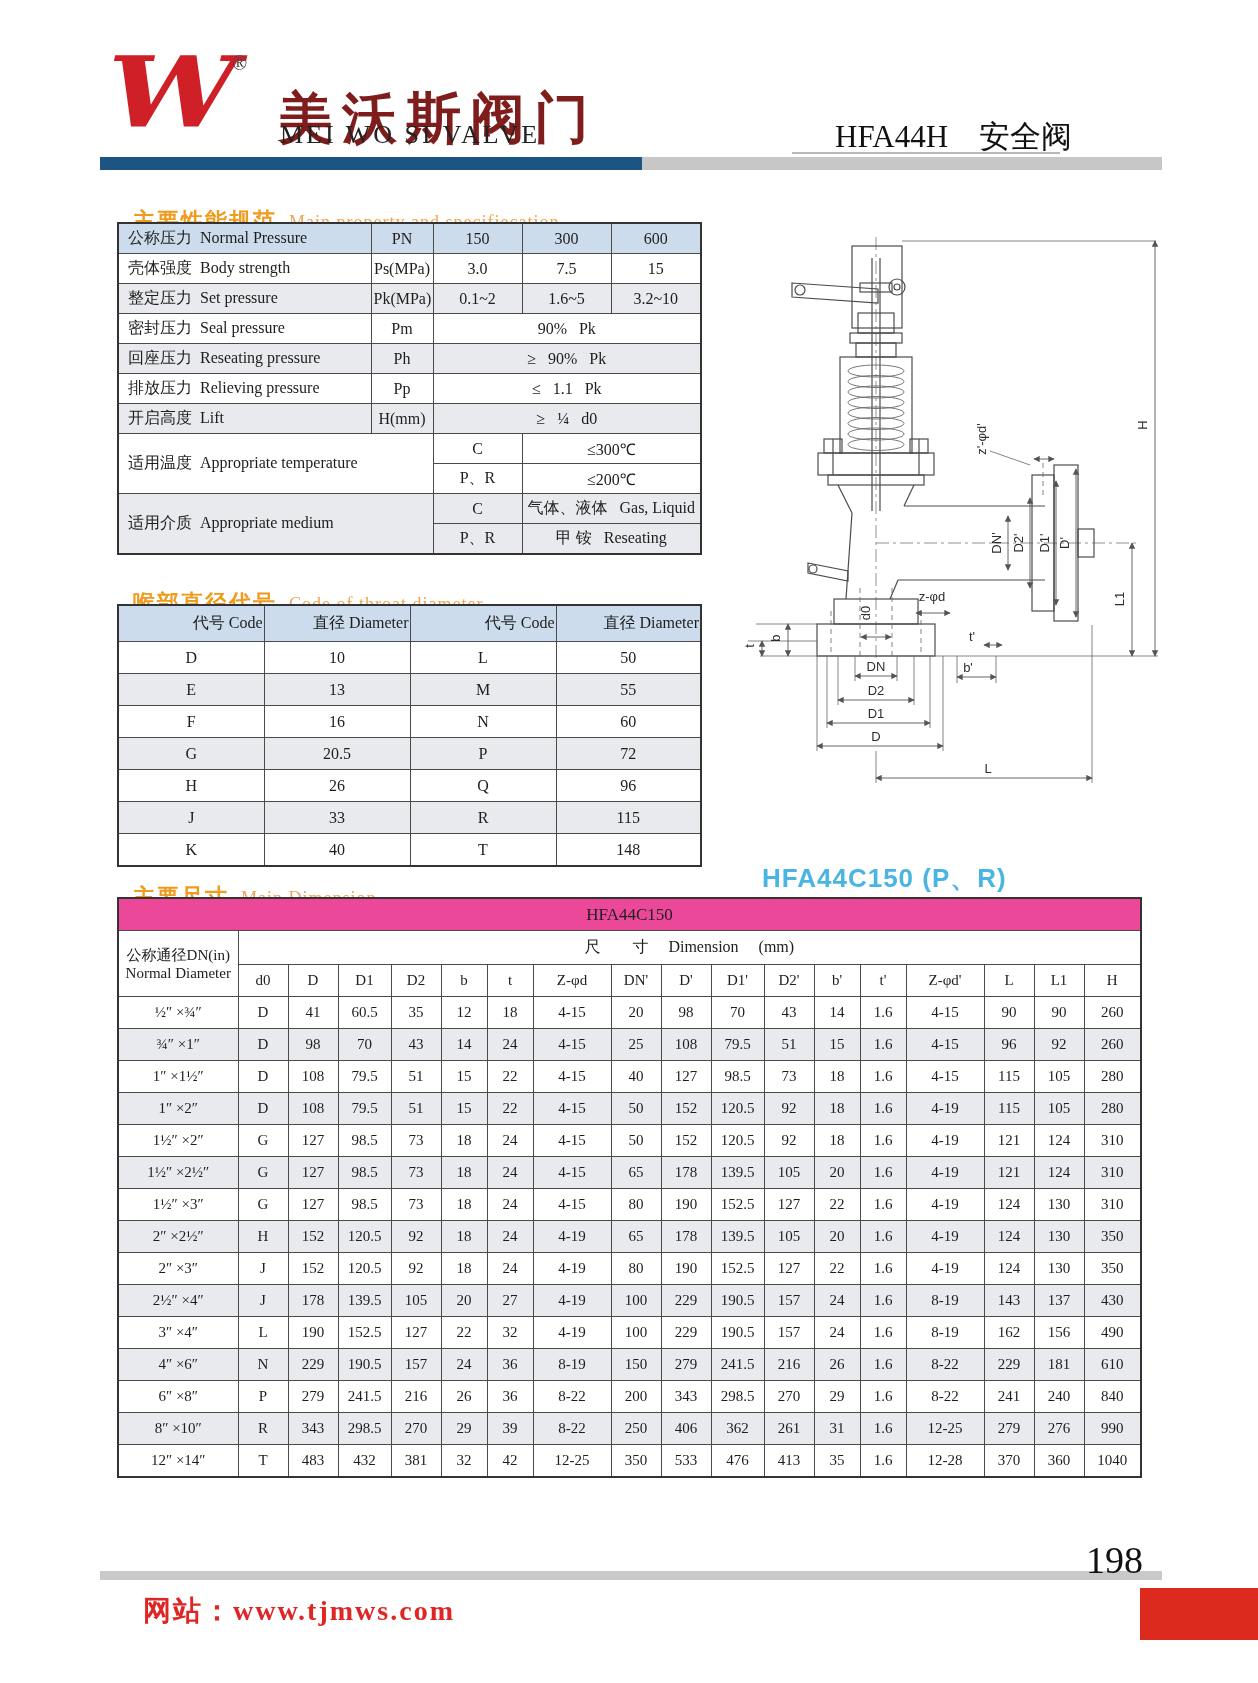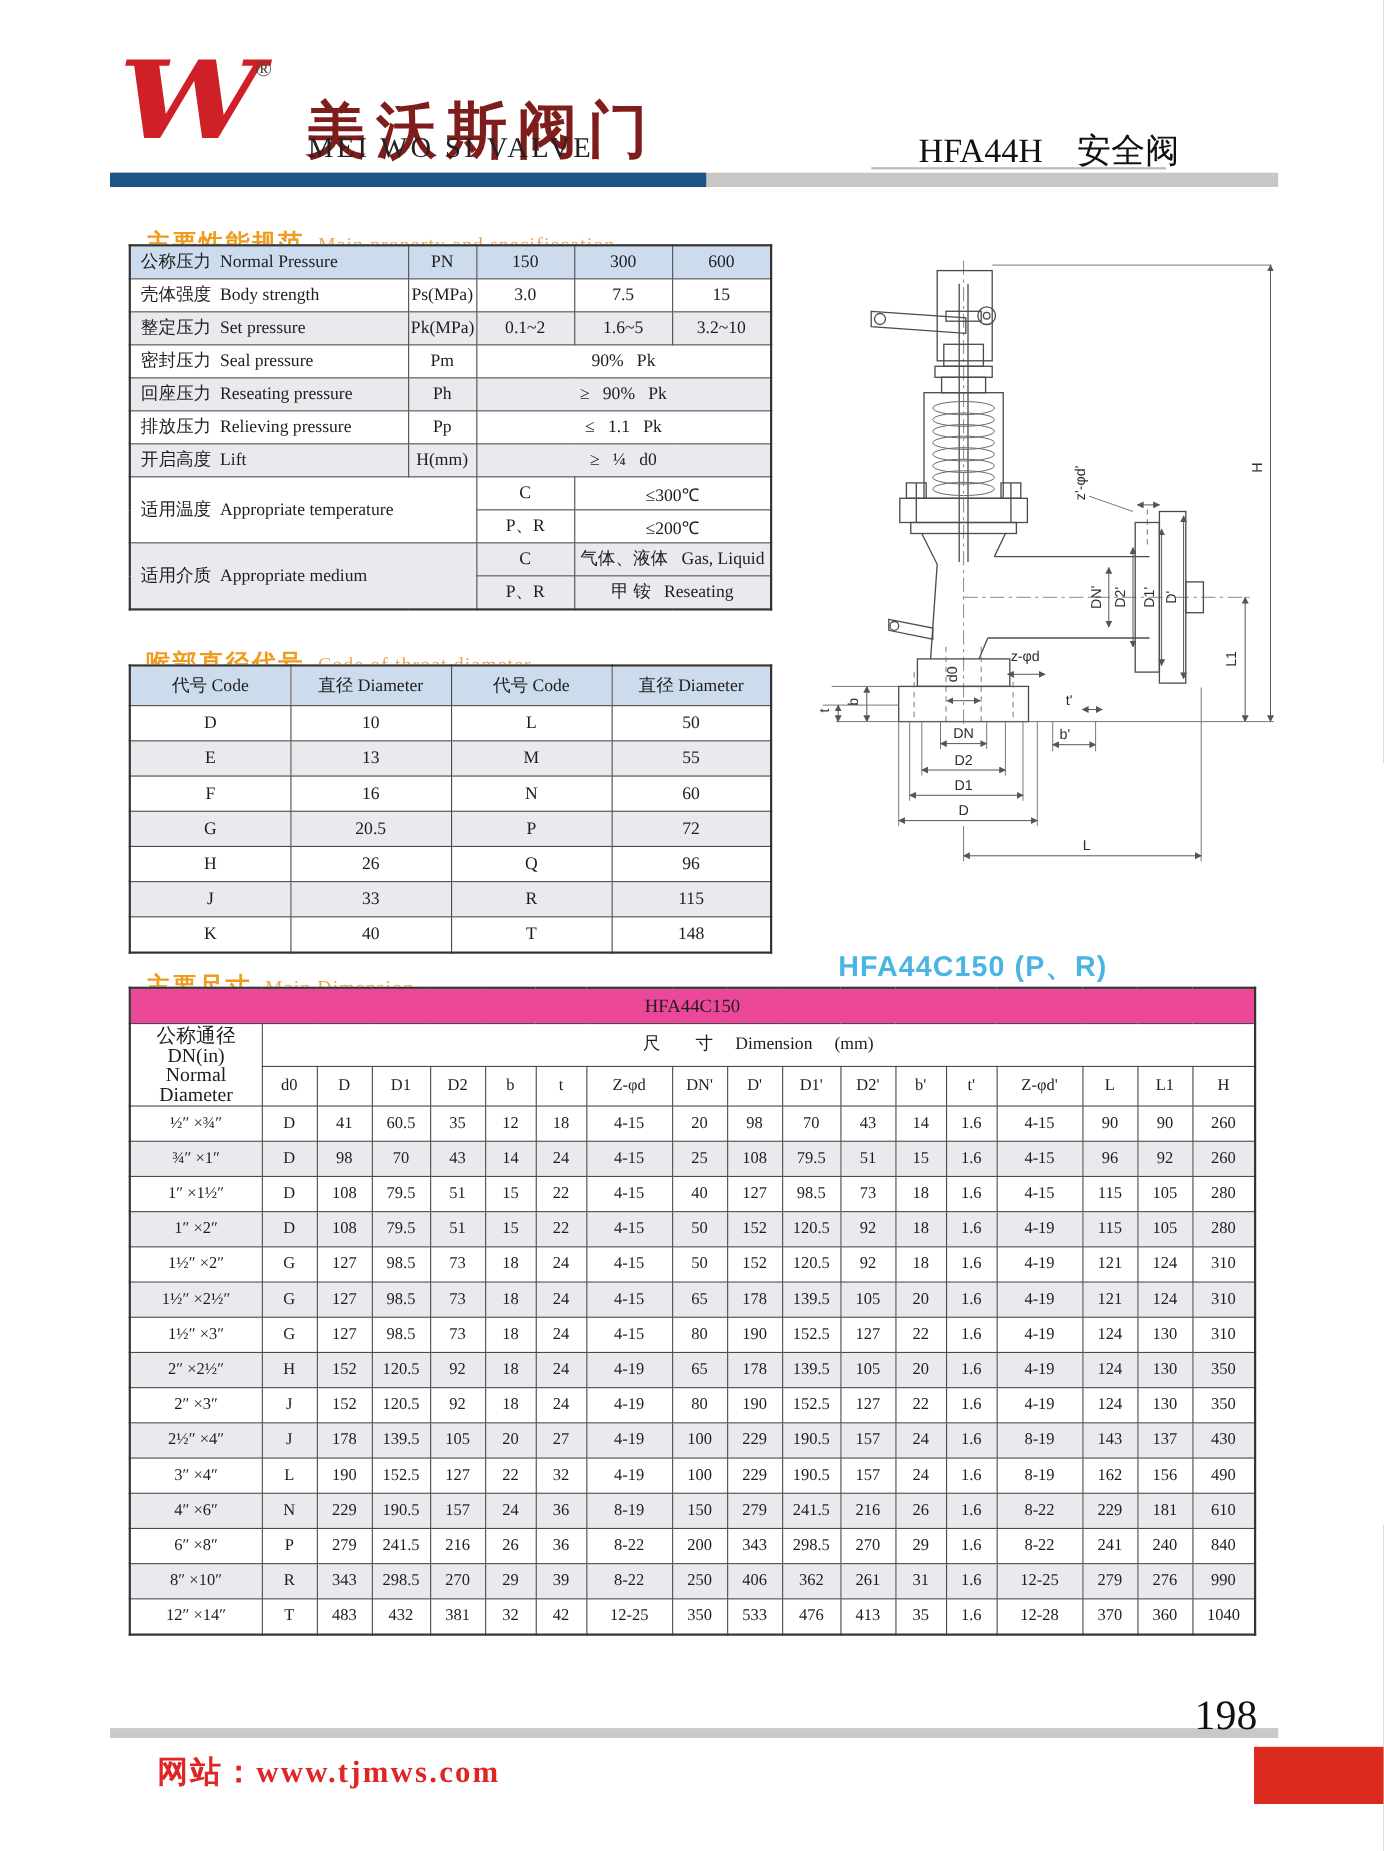--- a/index.html
+++ b/index.html
@@ -25,30 +25,30 @@
   td,th{border:1px solid #4a4a4a;text-align:center;font-weight:normal;overflow:hidden;}
   table{border:2px solid #333;}
   .shade-blue{background:#ccdcec;}
   .shade{background:#e8eaee;}
   
   .spec-table{position:absolute;left:117px;top:222px;width:583px;font-size:16px;}
   .spec-table td{height:29px;white-space:pre;padding:0 2px;}
   .spec-table td.lbl{text-align:left;padding-left:9px;}
   
   .throat-table{position:absolute;left:117px;top:604px;width:583px;font-size:16px;}
-  .throat-table th{height:33px;background:#ccdcec;}
+  .throat-table th{height:33px;background:#ccdcec;text-align:right;}
   .throat-table td{height:29px;}
   .throat-table tbody tr:nth-child(even){background:#e8eaee;}
   
   .main-table{position:absolute;left:117px;top:897px;width:1023px;font-size:15px;}
   .main-table th{height:29px;}
   .main-table td{height:29px;}
   .main-table .model-band{background:#ec4899;font-size:17px;}
   .main-table .dim-band{white-space:pre;font-size:16px;height:31px;}
-  .main-table .left-h{font-size:18px;line-height:18px;height:auto;}
+  .main-table .left-h{font-size:15px;line-height:18px;height:auto;}
   .main-table tbody tr:nth-child(even){background:#e8eaee;}
   .main-table td:first-child{white-space:pre;text-align:center;}
   
   .drawing{position:absolute;left:700px;top:213px;width:470px;height:600px;}
   .drawing svg{width:100%;height:100%;}
   .vo{stroke:#4c4c4c;stroke-width:1.2;fill:none;}
   .thin{stroke:#666;stroke-width:0.9;fill:none;}
   .cl{stroke:#777;stroke-width:0.8;stroke-dasharray:13 4 3 4;fill:none;}
   .hid{stroke:#666;stroke-width:0.8;stroke-dasharray:5 4;fill:none;}
   .dim{stroke:#555;stroke-width:0.9;fill:none;marker-start:url(#ar);marker-end:url(#ar);}

